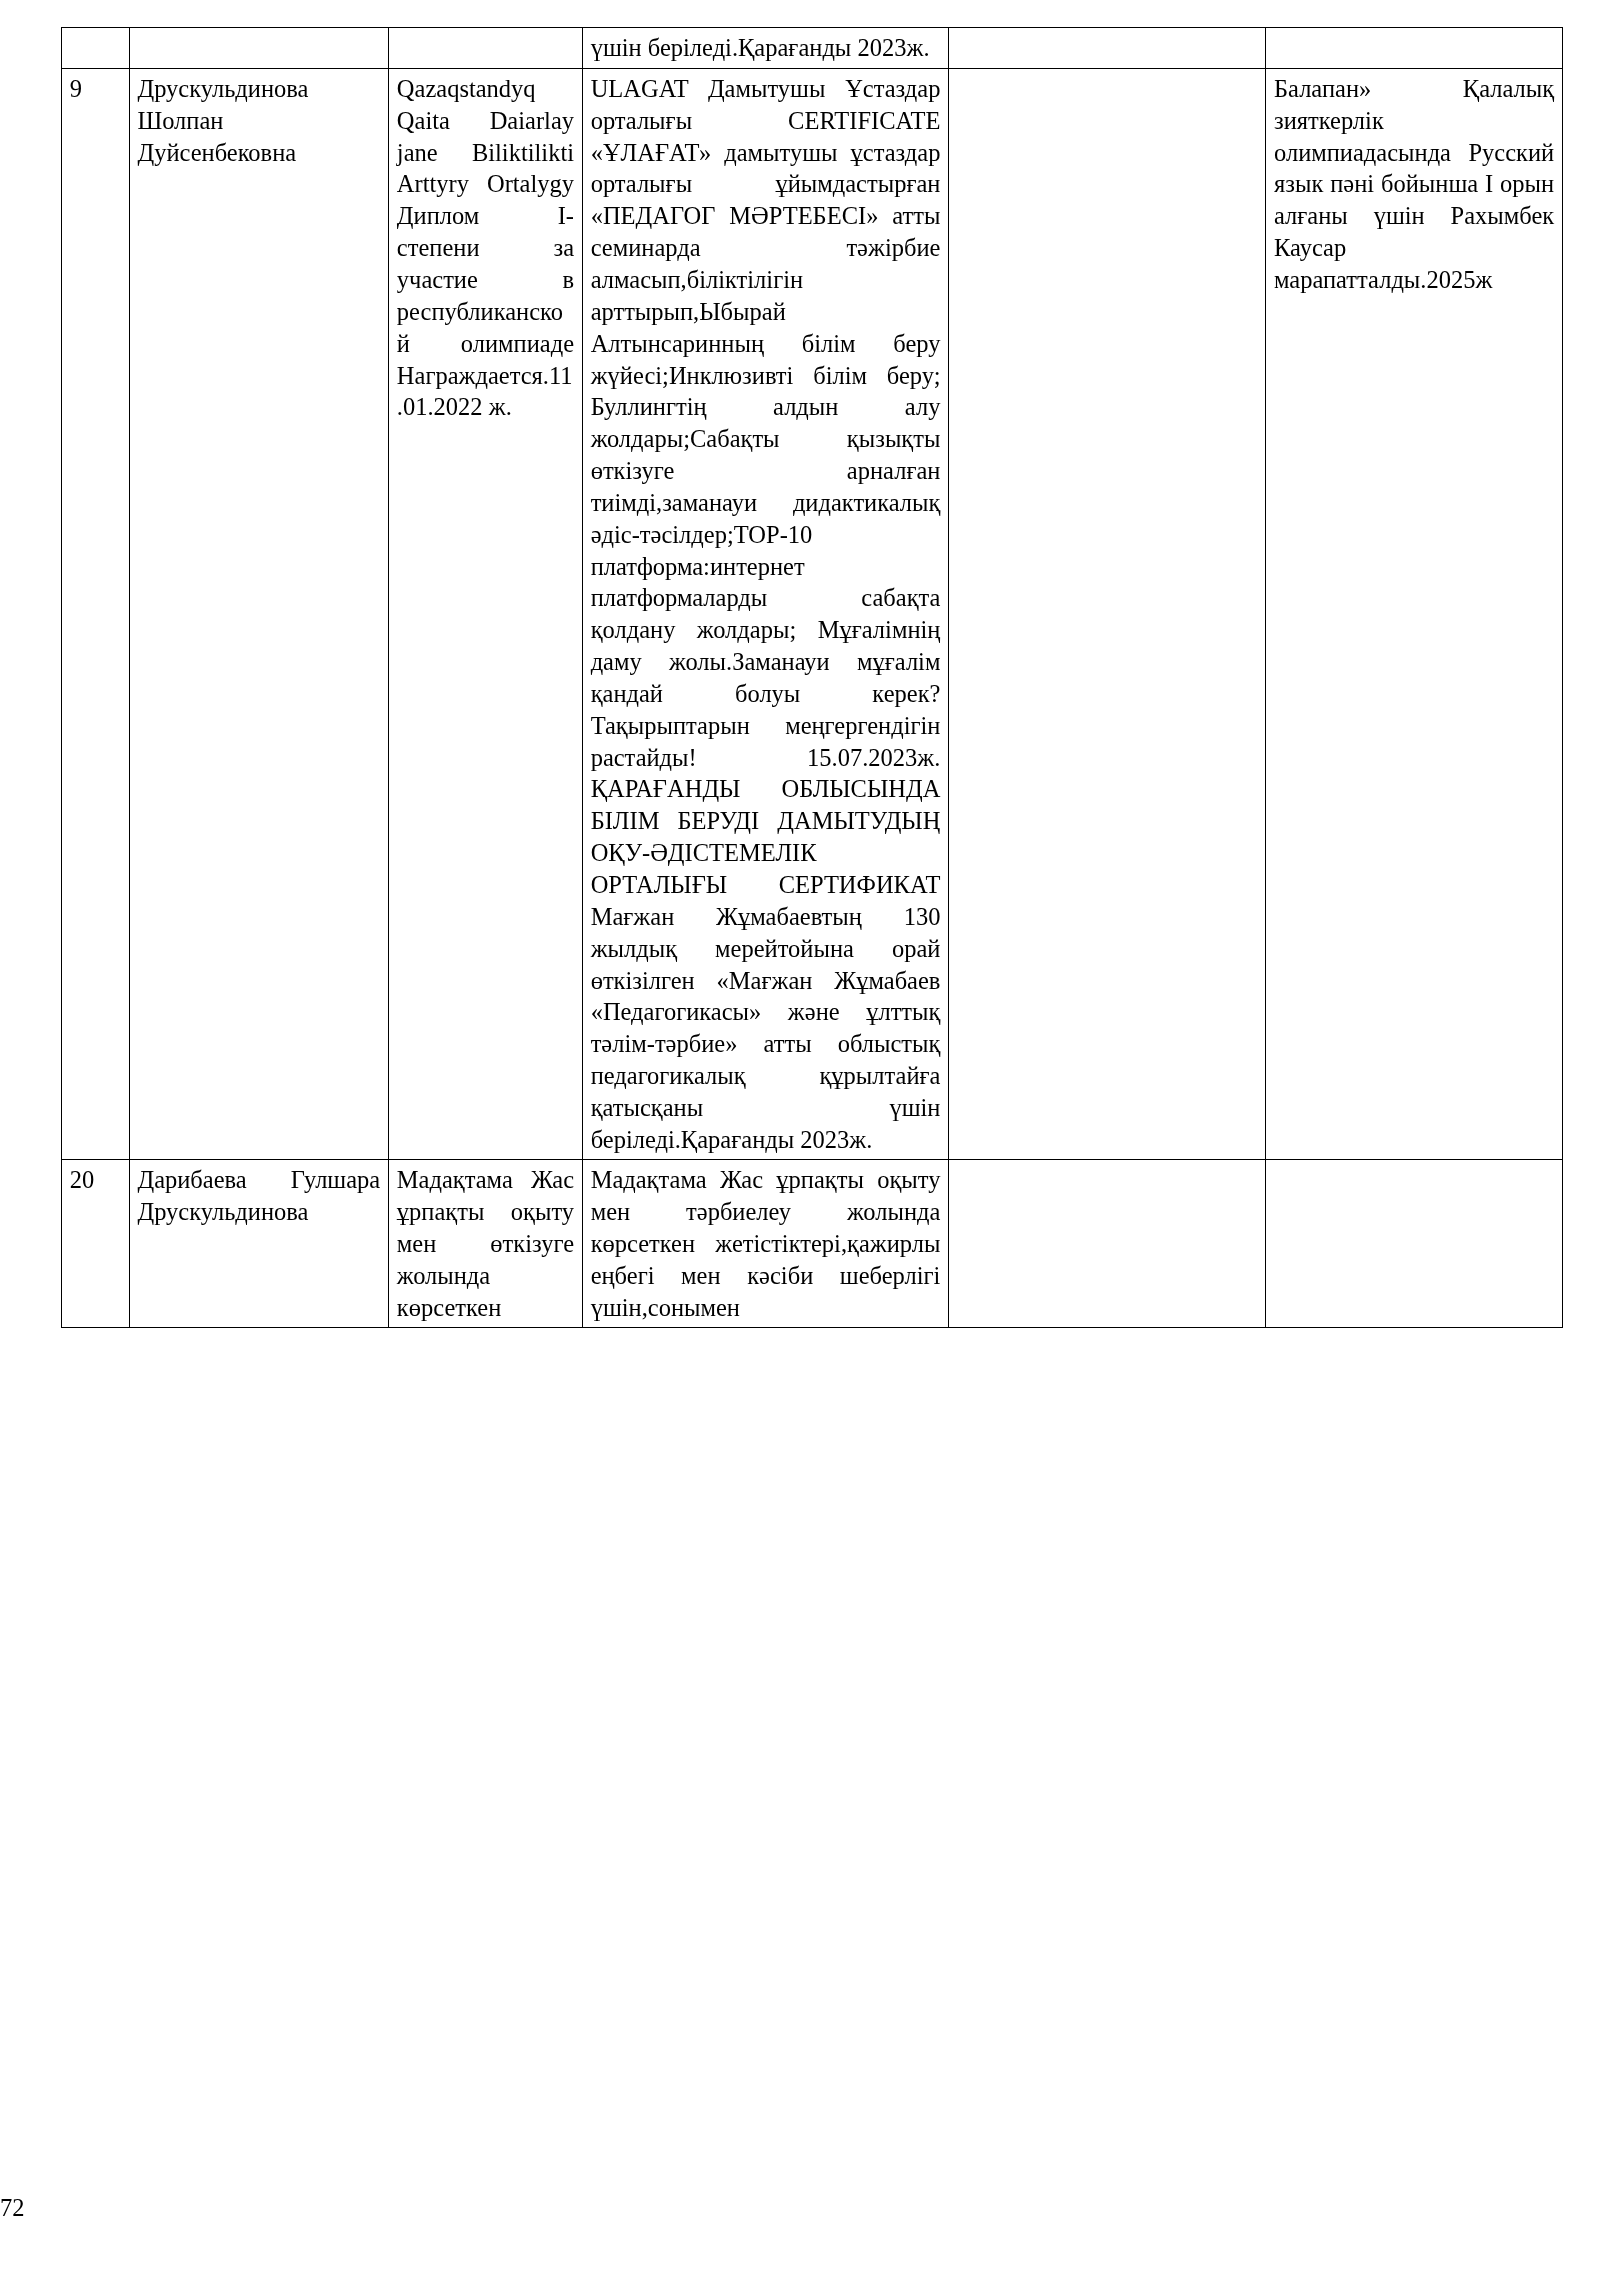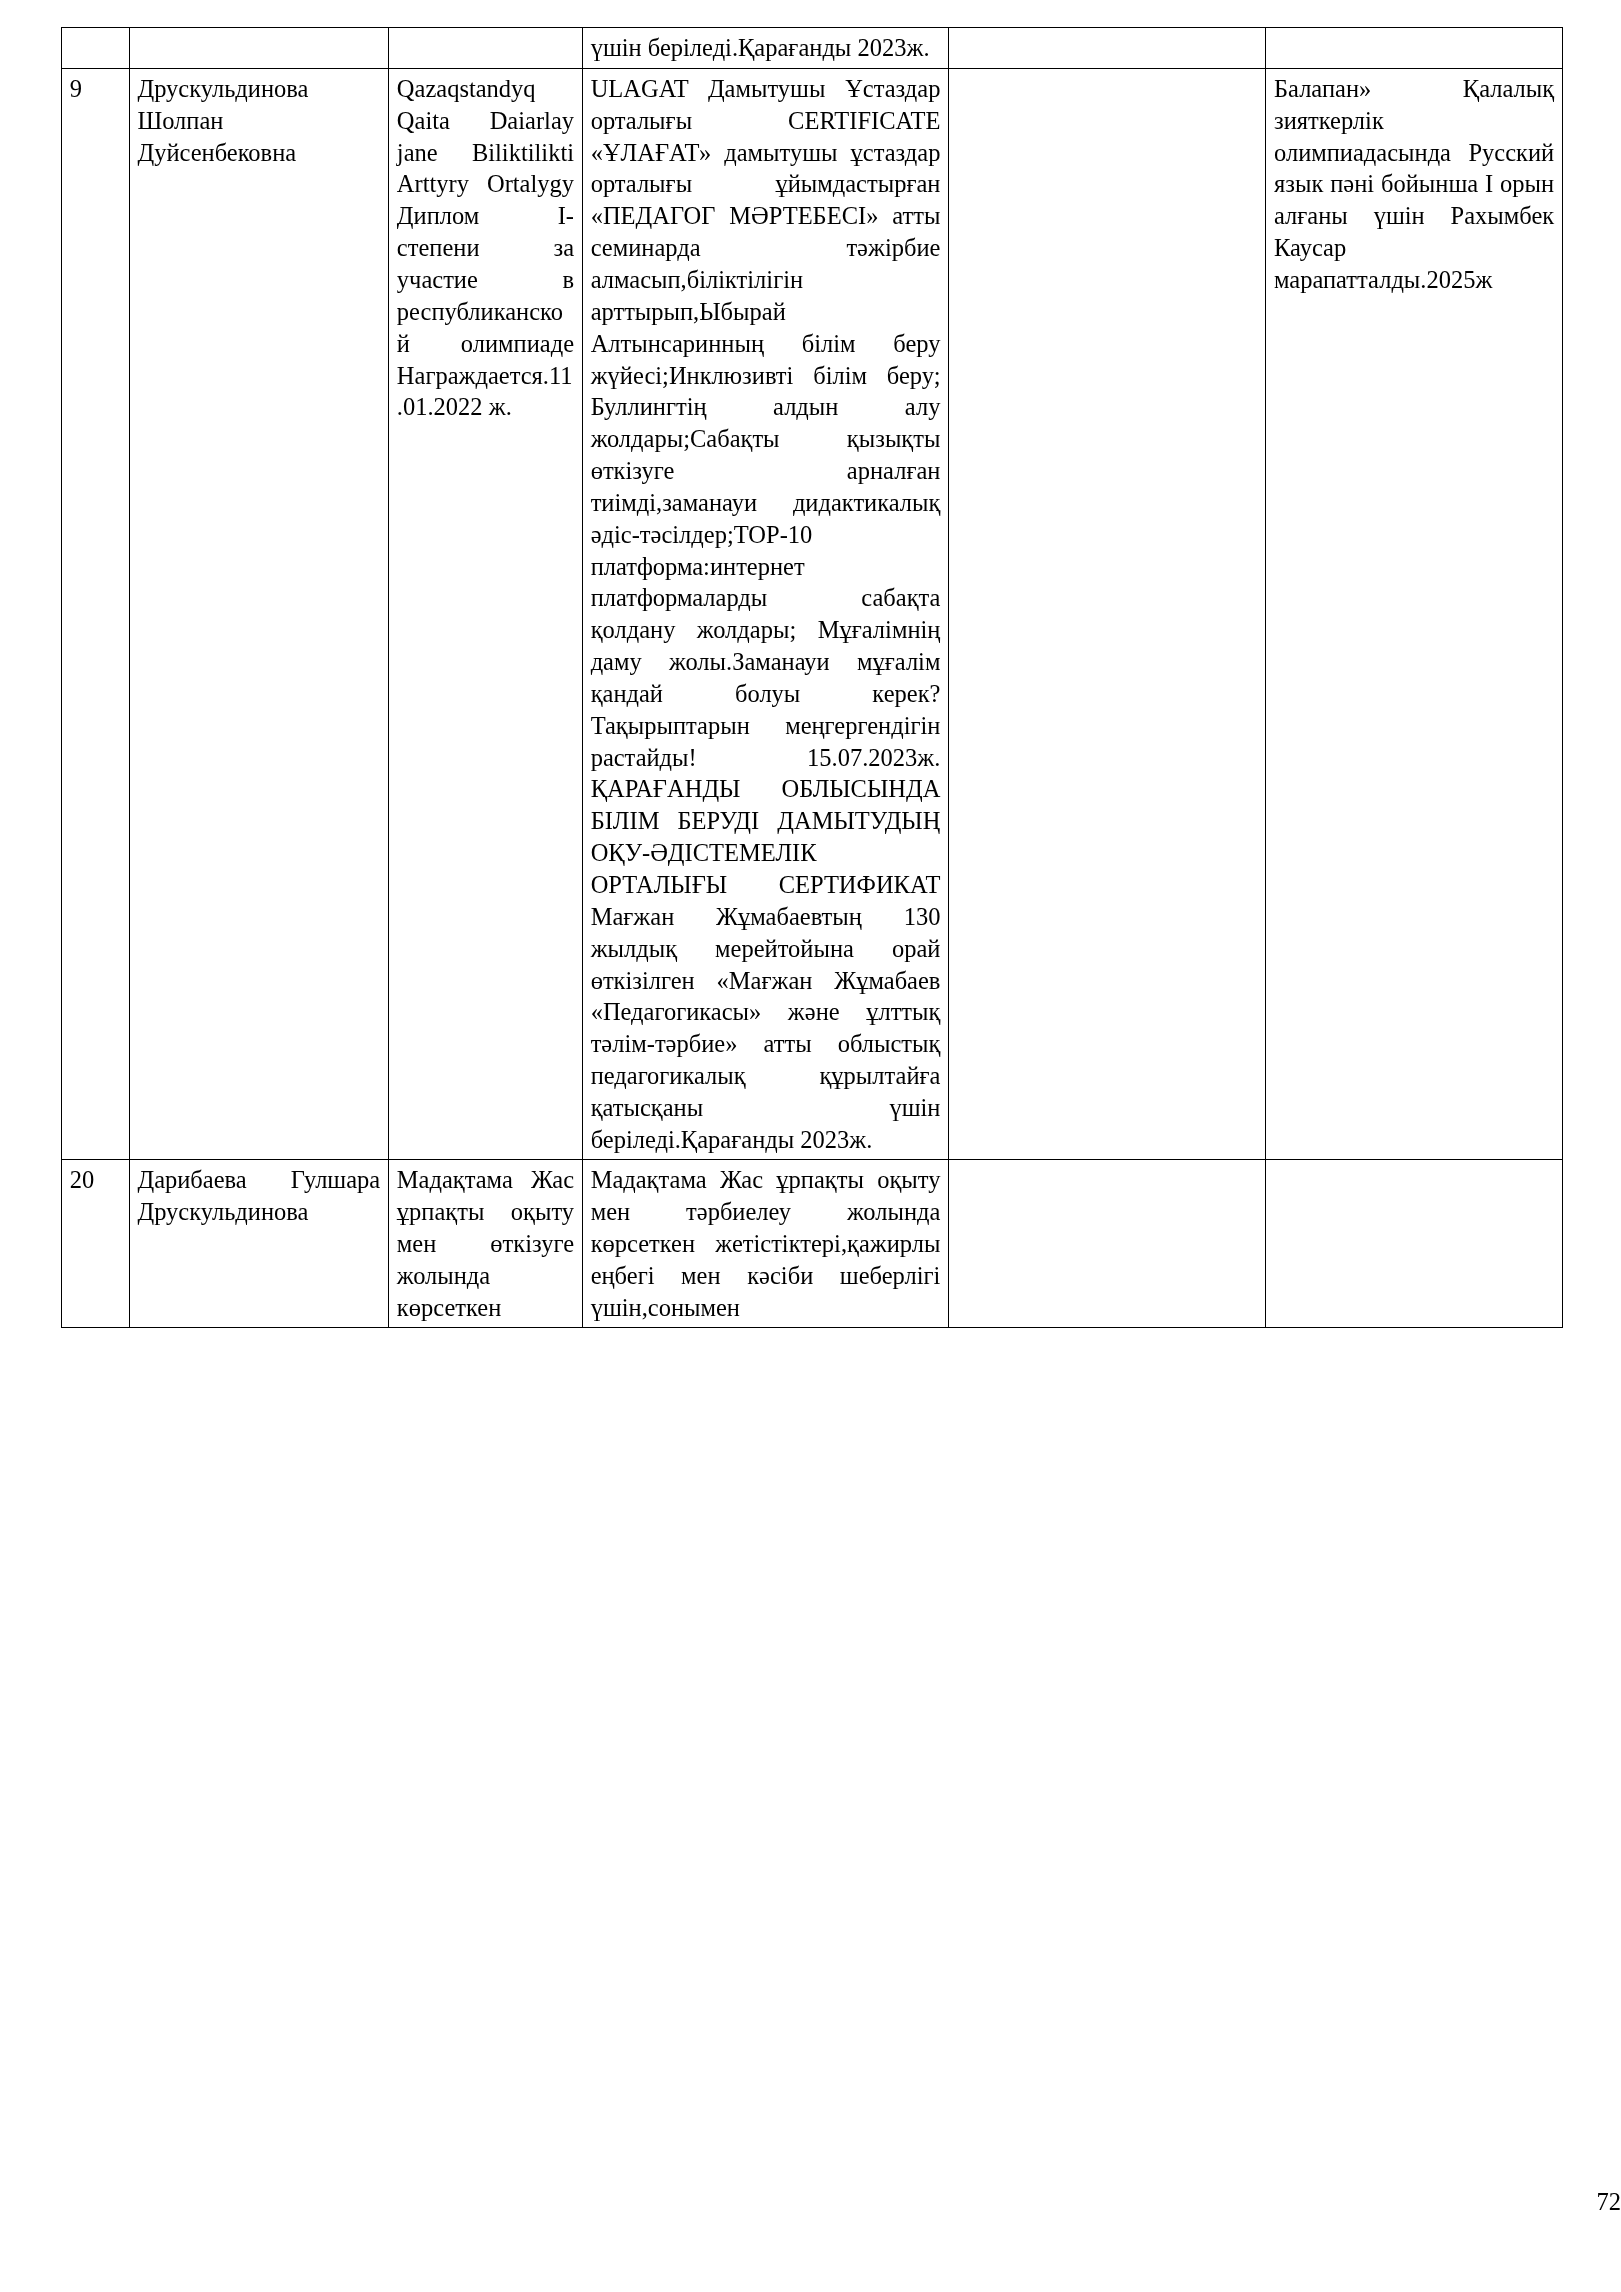--- a/index.html
+++ b/index.html
@@ -46,22 +46,22 @@
   }
   td.col-name  { width: 257px; text-align: left; }
   td.col-doc   { width: 192px; }
   td.col-desc  { width: 363px; }
   td.col-blank { width: 314px; }
   td.col-last  { width: 294px; }
   .page-number {
     position: absolute;
     left: 0;
     right: 0;
-    bottom: 77px;
-    text-align: right;
+    bottom: 71px;
+    text-align: left;
     font-size: 24.5px;
     font-family: "Liberation Serif", serif;
   }
 </style>
 </head>
 <body>
 
 <div class="page">
 
   <table class="doc-table">

